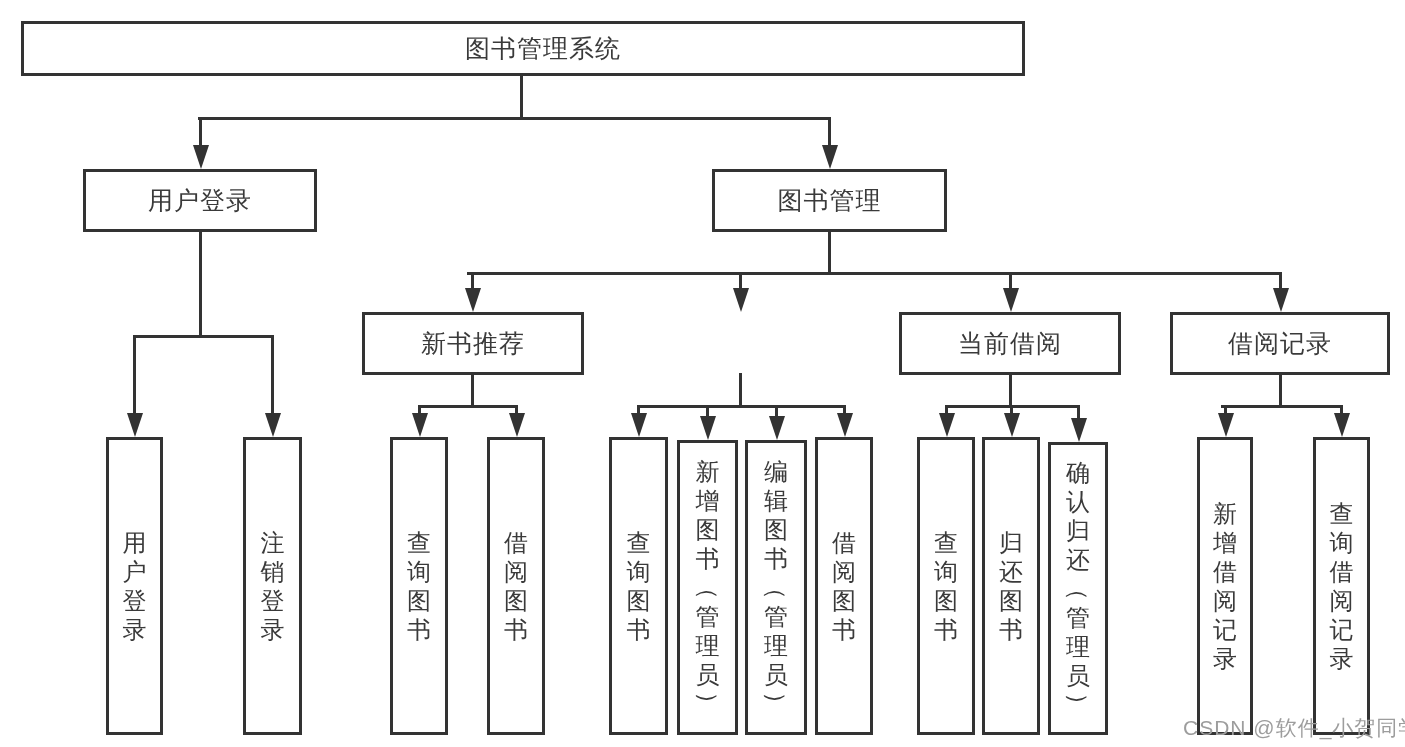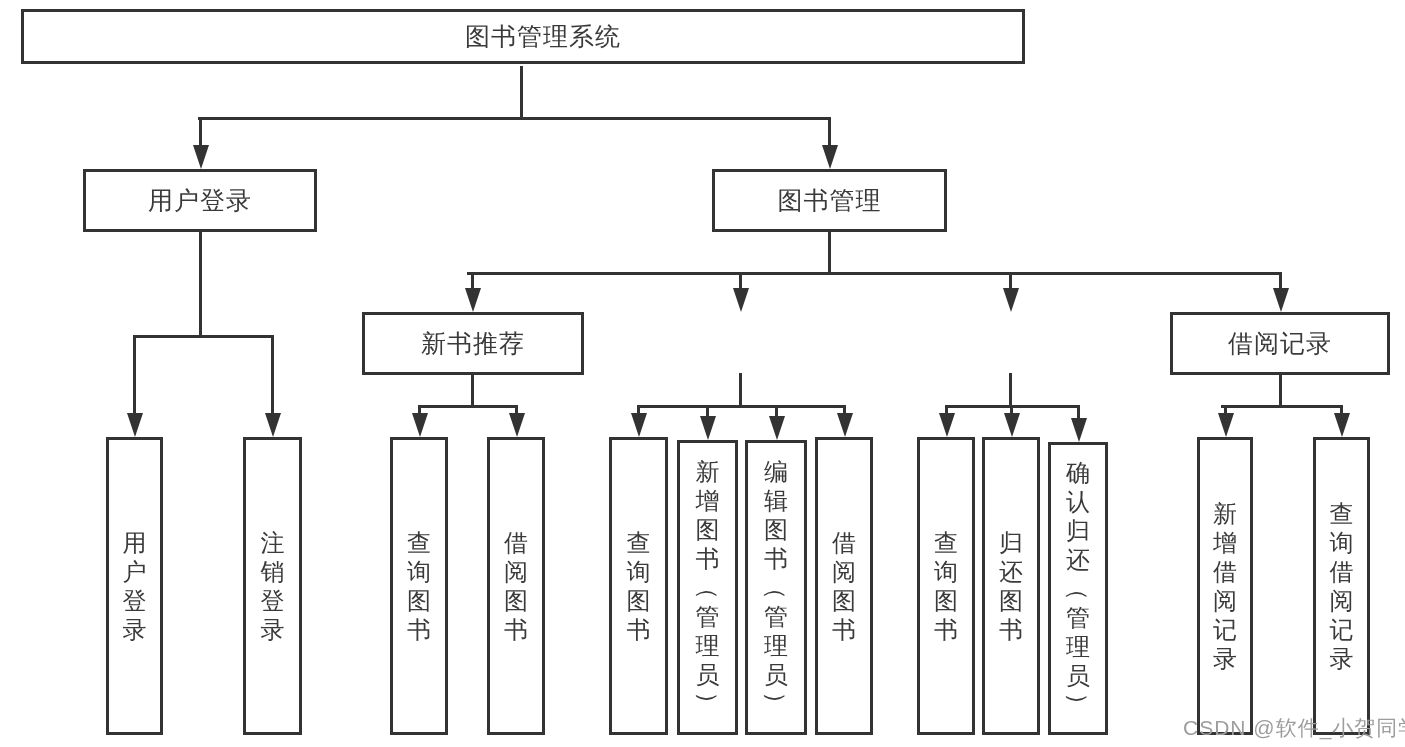--- a/index.html
+++ b/index.html
@@ -76,33 +76,36 @@
   <div class="arrow" style="left:637px;top:405px;height:8px;"></div>
   <div class="arrow" style="left:706px;top:405px;height:11px;"></div>
   <div class="arrow" style="left:775px;top:405px;height:11px;"></div>
   <div class="arrow" style="left:843px;top:405px;height:8px;"></div>
   <div class="arrow" style="left:945px;top:405px;height:8px;"></div>
   <div class="arrow" style="left:1010px;top:405px;height:8px;"></div>
   <div class="arrow" style="left:1077px;top:405px;height:13px;"></div>
   <div class="arrow" style="left:1224px;top:405px;height:8px;"></div>
   <div class="arrow" style="left:1340px;top:405px;height:8px;"></div>
 
-  <div class="box" style="left:21px;top:9px;width:1004px;height:55px;padding-left:40px;">
+  <div class="box" style="left:21px;top:21px;width:1004px;height:55px;padding-left:40px;">
     <span>图书管理系统</span>
   </div>
 
   <div class="box" style="left:712px;top:169px;width:235px;height:63px;">
     <span>图书管理</span>
   </div>
   <div class="box" style="left:83px;top:169px;width:234px;height:63px;">
     <span>用户登录</span>
   </div>
 
   <div class="box" style="left:362px;top:312px;width:222px;height:63px;justify-content:center;">
     <span>新书推荐</span>
+  </div>
+  <div class="box" style="left:899px;top:312px;width:222px;height:63px;">
+    <span>当前借阅</span>
   </div>
   <div class="box" style="left:1170px;top:312px;width:220px;height:63px;text-align:right;">
     <span>借阅记录</span>
   </div>
 
   <div class="box vbox" style="left:106px;top:437px;width:57px;height:298px;">
     <span class="vlabel">
         <span class="vchar">用</span>
         <span class="vchar">户</span>
         <span class="vchar">登</span>

